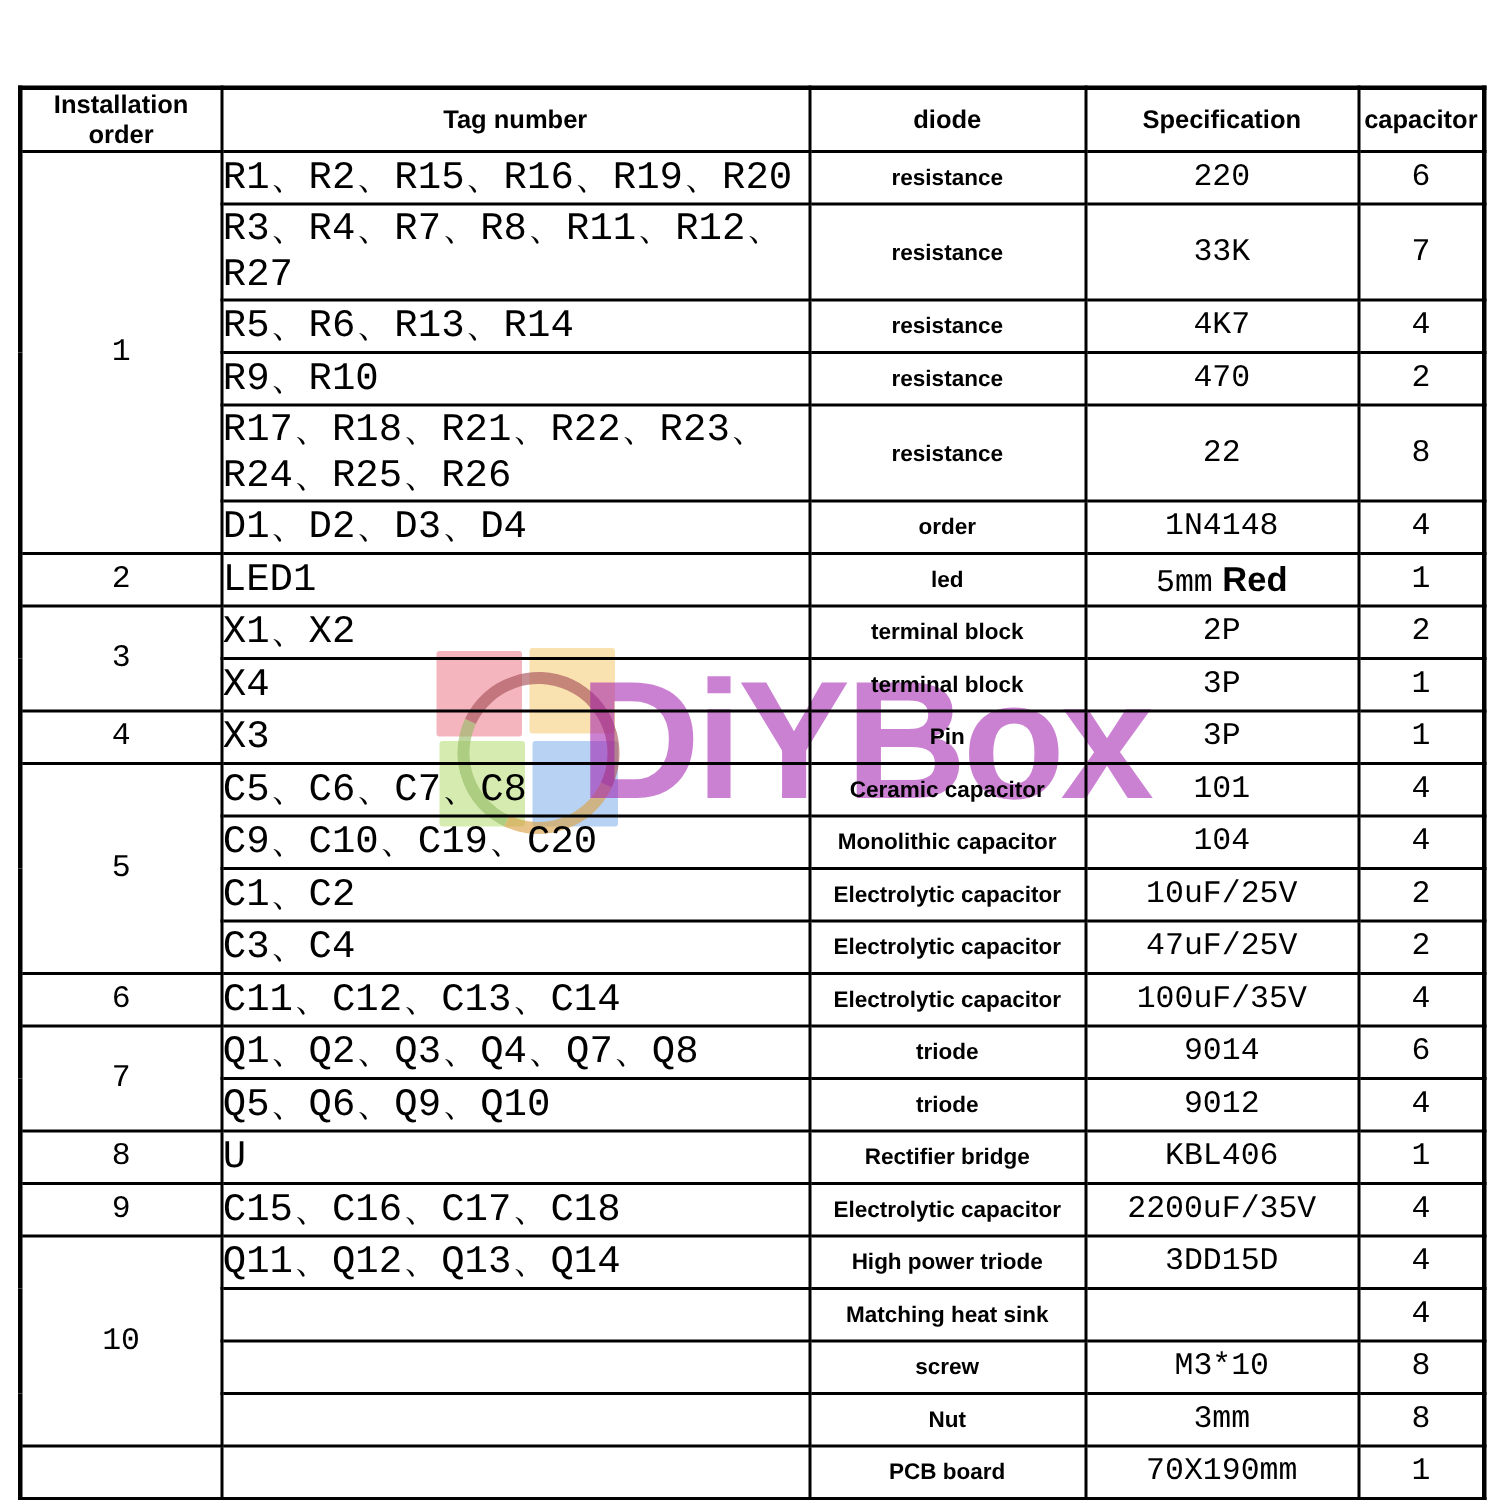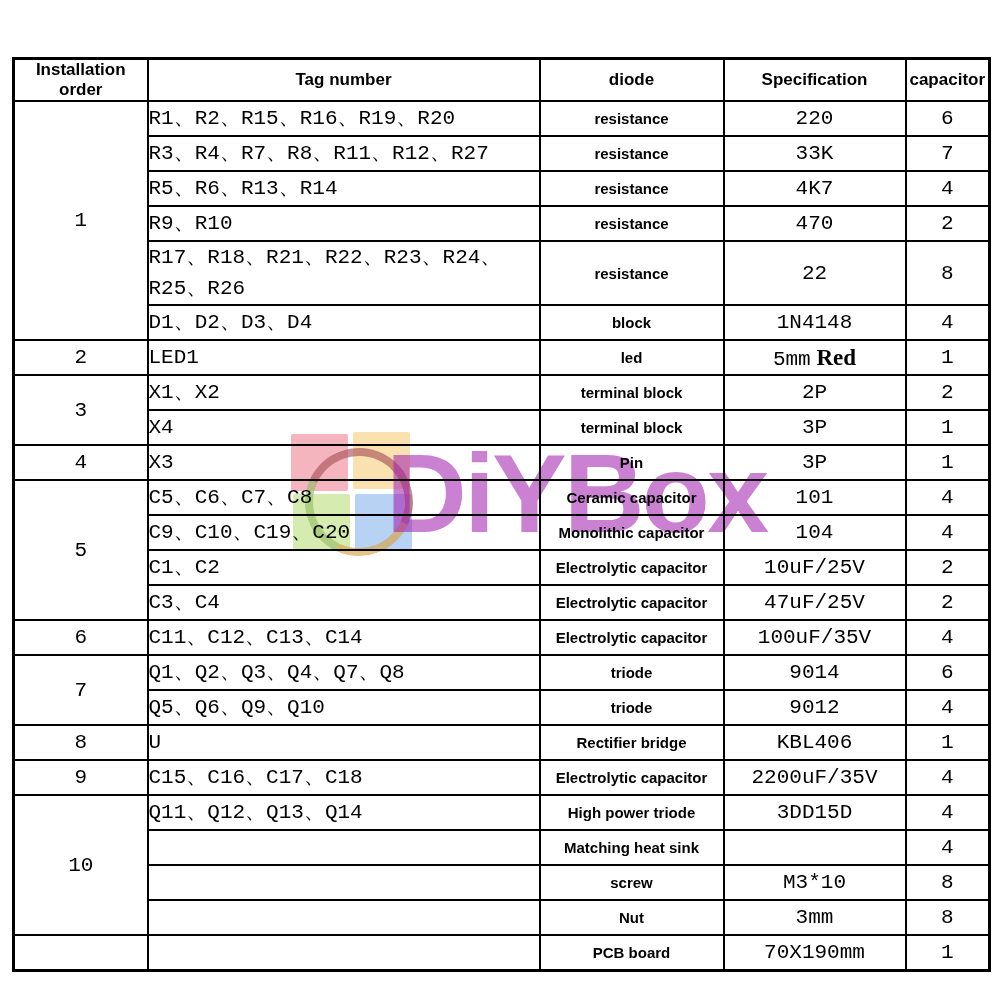--- a/index.html
+++ b/index.html
@@ -56,34 +56,34 @@
     font-size:17px;font-weight:bold;text-align:center;
     font-family:Liberation Sans, sans-serif;
   }
   .bom td{height:33px;}
   .c-order{
     font-family:"Liberation Mono","DejaVu Sans Mono",monospace;
     font-size:21px;text-align:center;
   }
   .c-tag{
     font-family:"Liberation Mono","DejaVu Sans Mono",monospace;
-    font-size:21px;text-align:left;
+    font-size:26px;text-align:left;
     padding:0 4px 0 9px;line-height:31px;
   }
   .c-name{
     font-size:15px;font-weight:bold;text-align:center;
     font-family:"Liberation Sans",sans-serif;
     margin-top:20px;
   }
   .c-spec,.c-qty{
     font-family:"Liberation Mono","DejaVu Sans Mono",monospace;
     font-size:21px;text-align:center;margin-left:18px;
   }
   .spec-bold{
-    font-family:Liberation Serif, serif;
+    font-family:Liberation Sans, sans-serif;
     font-weight:bold;font-size:23px;
   }
 </style>
 </head>
 <body>
 
 <div class="page">
 
   <div class="wm">
     <div class="wm-logo">
@@ -140,21 +140,21 @@
           <td class="c-qty">2</td>
         </tr>
         <tr>
           <td class="c-tag">R17、R18、R21、R22、R23、R24、R25、R26</td>
           <td class="c-name">resistance</td>
           <td class="c-spec"><span>22</span></td>
           <td class="c-qty">8</td>
         </tr>
         <tr>
           <td class="c-tag">D1、D2、D3、D4</td>
-          <td class="c-name">block</td>
+          <td class="c-name">order</td>
           <td class="c-spec"><span>1N4148</span></td>
           <td class="c-qty">4</td>
         </tr>
         <tr>
           <td rowspan="1" class="c-order">2</td>
           <td class="c-tag">LED1</td>
           <td class="c-name">led</td>
           <td class="c-spec"><span>5mm</span><span class="spec-bold"> Red</span></td>
           <td class="c-qty">1</td>
         </tr>

